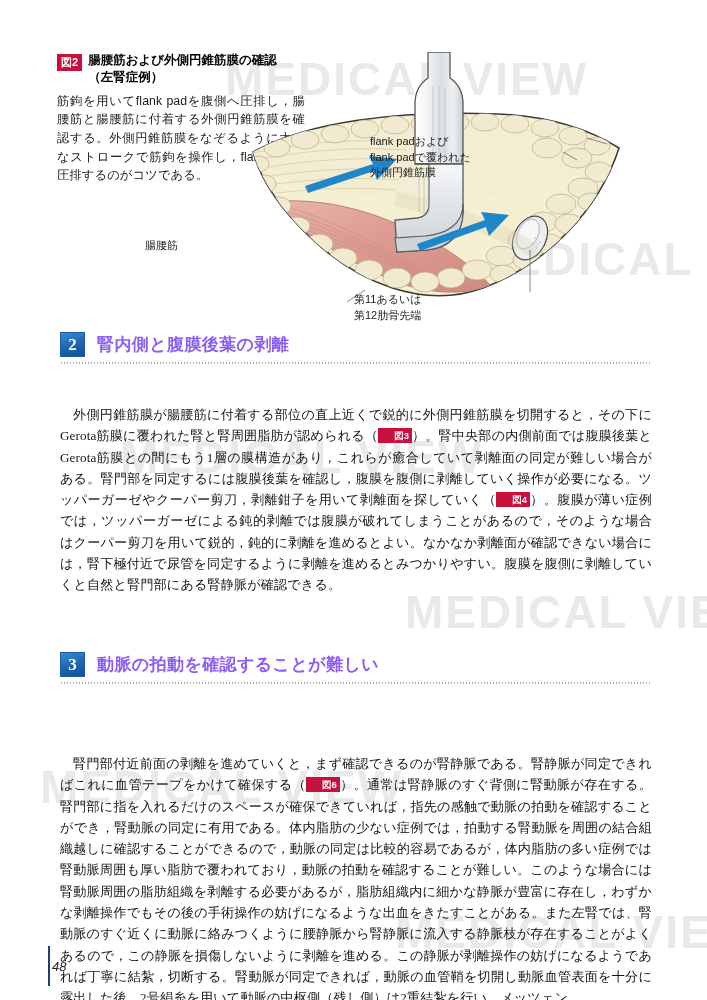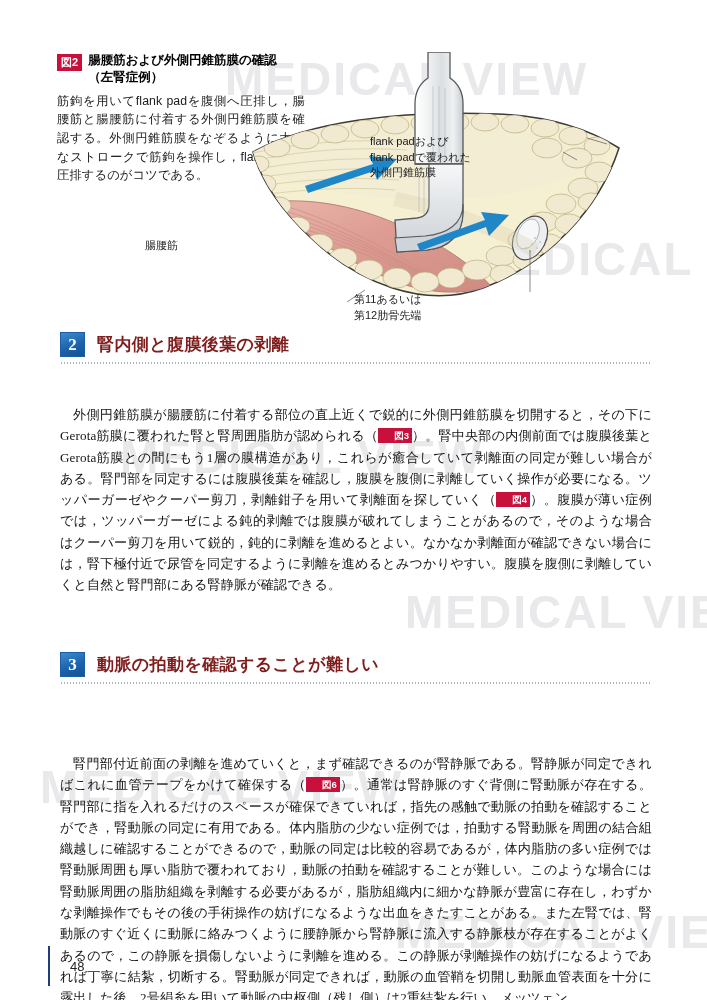--- a/index.html
+++ b/index.html
@@ -143,21 +143,21 @@
     box-shadow: inset 0 0 0 1px #1a5ea5;
   }
   .sec-title {
     position: absolute;
     left: 37px;
     top: 0px;
     font-family: "Liberation Sans", sans-serif;
     font-size: 17px;
     font-weight: bold;
     line-height: 25px;
-    color: #7f1d1d;
+    color: #8b5cf6;
     letter-spacing: 0.4px;
   }
   .sec-rule {
     position: absolute;
     left: 0;
     top: 30px;
     width: 590px;
     height: 2px;
     background-image: radial-gradient(circle, #9aa3ad 0.7px, transparent 0.8px);
     background-size: 3px 2px;
@@ -199,21 +199,22 @@
   }
 
   
   .footer {
     position: absolute;
     left: 48px;
     top: 946px;
     height: 40px;
     display: flex;
     align-items: center;
-    gap: 20px;
+    gap: 2px;
+    font-style: italic;
   }
   .footer-rule {
     width: 2px;
     height: 40px;
     background: #1f3f7a;
   }
   .page-num {
     font-family: "Liberation Sans", sans-serif;
     font-size: 13px;
     color: #222;

